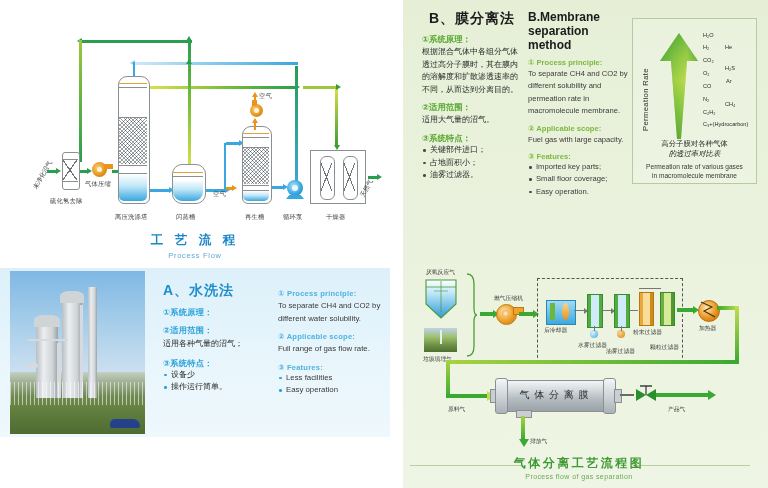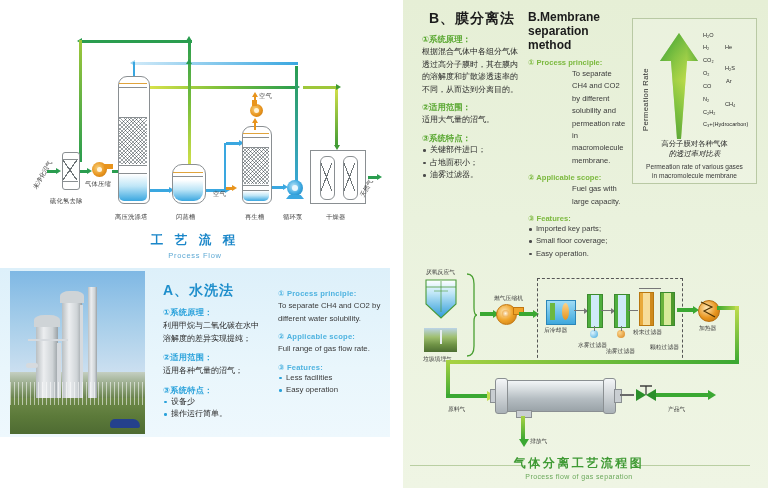--- a/index.html
+++ b/index.html
@@ -74,21 +74,21 @@
   #right-bg{position:absolute;left:13px;top:0;width:365px;height:488px;
             background:linear-gradient(to bottom,#e6efd6 0%,#eaf2dd 45%,#eff5e4 100%);}
 
   
   #membrane-section{position:absolute;left:0;top:0;width:378px;height:200px;}
   .mh-cn{font-size:14px;font-weight:bold;color:#1b1b1b;letter-spacing:1px;text-align:center;}
   .mh-en{font-size:12px;font-weight:bold;color:#1b1b1b;line-height:14px;}
   .msub-cn{font-size:8.4px;font-weight:bold;color:#5aa832;margin-top:6px;}
   .msub-en{font-size:7.6px;font-weight:bold;color:#7cb93f;margin-top:6px;}
   .mbody-cn{font-size:8px;color:#2a2a2a;line-height:12.6px;margin-top:1px;}
-  .mbody-en{font-size:7.6px;color:#3a3a3a;line-height:12.4px;margin-top:1px;margin-left:44px;}
+  .mbody-en{font-size:7.6px;color:#3a3a3a;line-height:12.4px;margin-top:1px;}
   .mbul-cn{font-size:8px;color:#2a2a2a;line-height:12.6px;padding-left:8px;position:relative;}
   .mbul-en{font-size:7.6px;color:#3a3a3a;line-height:12.4px;padding-left:8px;position:relative;}
   .mbul-cn:before,.mbul-en:before{content:"";position:absolute;left:1px;top:5px;
        width:2.6px;height:2.6px;border-radius:50%;background:#4b4b4b;}
   .perm-card{position:absolute;left:242px;top:18px;width:123px;height:164px;
              border:1px solid #b9c9a4;background:rgba(255,255,255,.18);}
   .perm-rot{position:absolute;font-size:7.6px;color:#2a2a2a;
             writing-mode:vertical-rl;transform:rotate(180deg);letter-spacing:.4px;}
   .gas{position:absolute;font-size:5.6px;color:#2a2a2a;white-space:nowrap;}
   .perm-cap-cn{position:absolute;font-size:7.4px;color:#2a2a2a;line-height:10px;text-align:center;}
@@ -264,21 +264,20 @@
       <div class="ground"></div>
       <div class="fence"></div>
       <div style="position:absolute;left:100px;bottom:6px;width:30px;height:9px;background:#24418c;
                   border-radius:5px 7px 2px 2px;"></div>
     </div>
 
     <div class="wash-col" style="left:163px;top:14px;width:100px;">
       <div class="h-cn">A、水洗法</div>
 
       <div class="sub-cn">①系统原理：</div>
-      <div class="body-cn">利用甲烷与二氧化碳在水中溶解度的差异实现提纯；</div>
 
       <div class="sub-cn">②适用范围：</div>
       <div class="body-cn">适用各种气量的沼气；</div>
 
       <div class="sub-cn">③系统特点：</div>
       <div class="bullet-cn">设备少</div>
       <div class="bullet-cn">操作运行简单。</div>
     </div>
 
     <div class="wash-col" style="left:278px;top:14px;width:110px;">
@@ -484,20 +483,22 @@
     <div class="gs-label" style="left:58px;top:147px;">原料气</div>
 
     <div style="position:absolute;left:100px;top:131px;width:5px;height:12px;background:#c9ced2;border:1px solid #8a8f92;"></div>
     <div style="position:absolute;left:105px;top:122px;width:119px;height:30px;border-radius:4px;
                 background:linear-gradient(to bottom,#f2f5f7 0%,#d4dadd 30%,#b4bcc1 60%,#9aa3a8 100%);
                 border:1px solid #8a8f92;"></div>
     <div style="position:absolute;left:105px;top:120px;width:11px;height:34px;border-radius:3px;
                 background:linear-gradient(to bottom,#f4f6f8,#aab2b7);border:1px solid #8a8f92;"></div>
     <div style="position:absolute;left:213px;top:120px;width:11px;height:34px;border-radius:3px;
                 background:linear-gradient(to bottom,#f4f6f8,#aab2b7);border:1px solid #8a8f92;"></div>
+    <div style="position:absolute;left:105px;top:130px;width:119px;text-align:center;
+                font-size:10px;color:#2a2a2a;letter-spacing:1px;">气 体 分 离 膜</div>
     <div style="position:absolute;left:126px;top:152px;width:14px;height:6px;background:#c9ced2;border:1px solid #8a8f92;"></div>
 
     <div class="gspipe" style="left:131px;top:158px;width:4px;height:24px;
                 background:linear-gradient(to bottom,#a8d243,#3aa832);"></div>
     <div class="arrow-head-d" style="left:128.5px;top:181px;border-top:8px solid #3aa832;border-left-width:5.5px;border-right-width:5.5px;"></div>
     <div class="gs-label" style="left:140px;top:179px;">排放气</div>
 
     <div style="position:absolute;left:224px;top:131px;width:6px;height:12px;background:#c9ced2;border:1px solid #8a8f92;"></div>
     <div style="position:absolute;left:230px;top:136px;width:14px;height:2px;background:#6a6a6a;"></div>
     <svg width="26" height="22" viewBox="0 0 26 22" style="position:absolute;left:243px;top:126px;">

